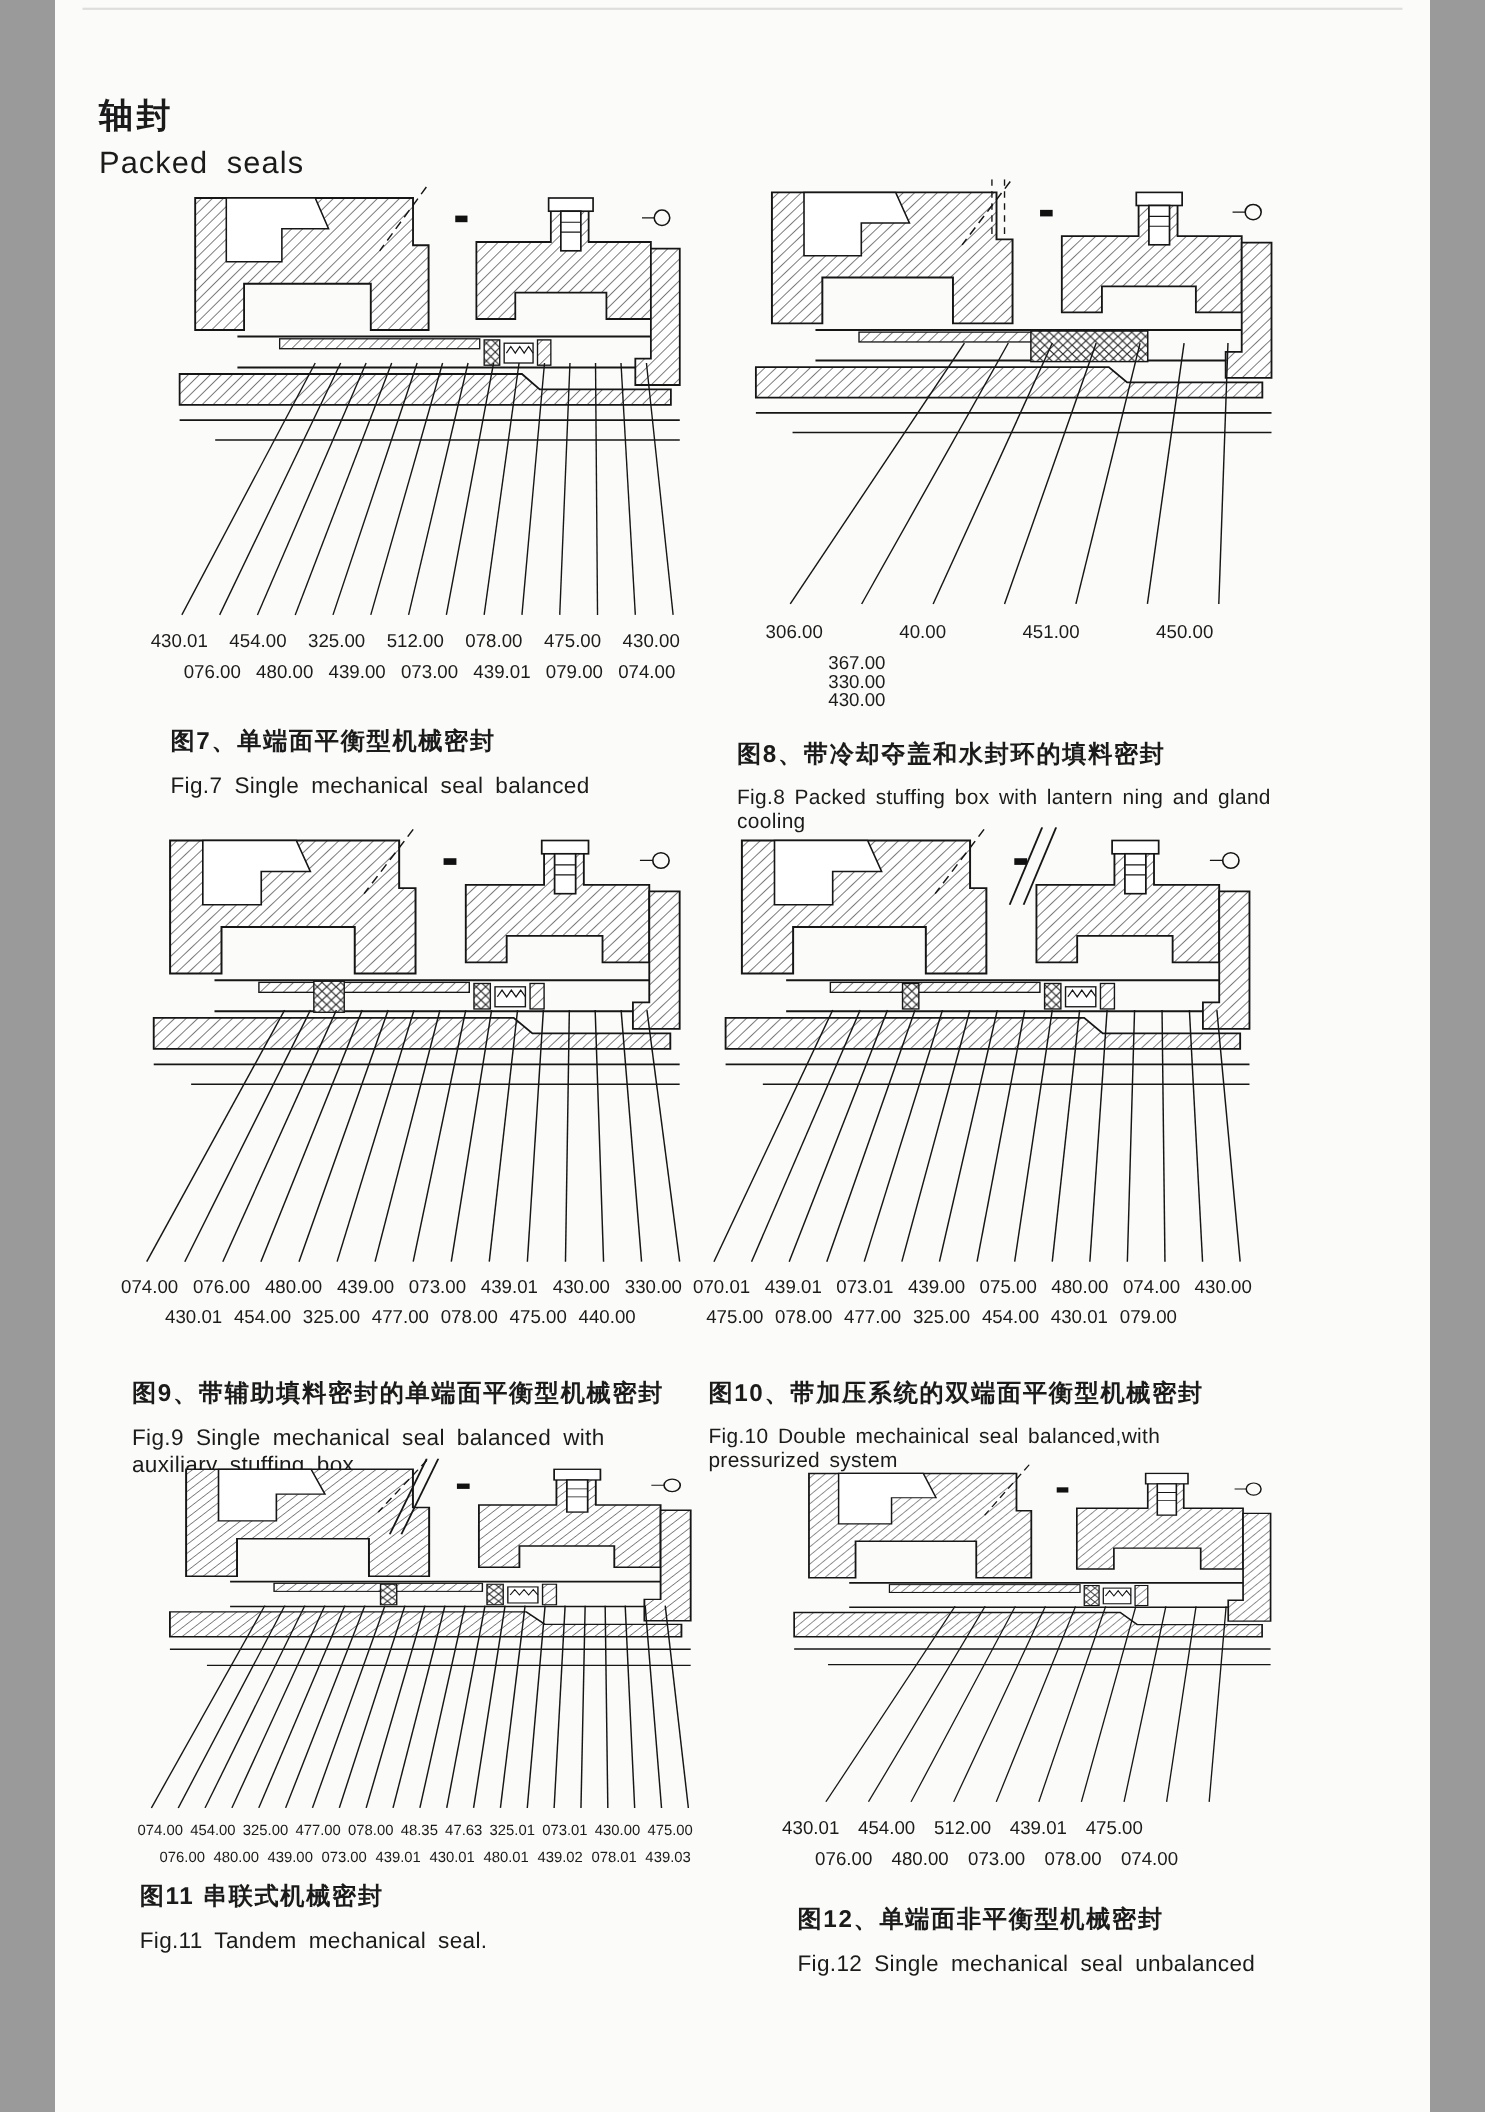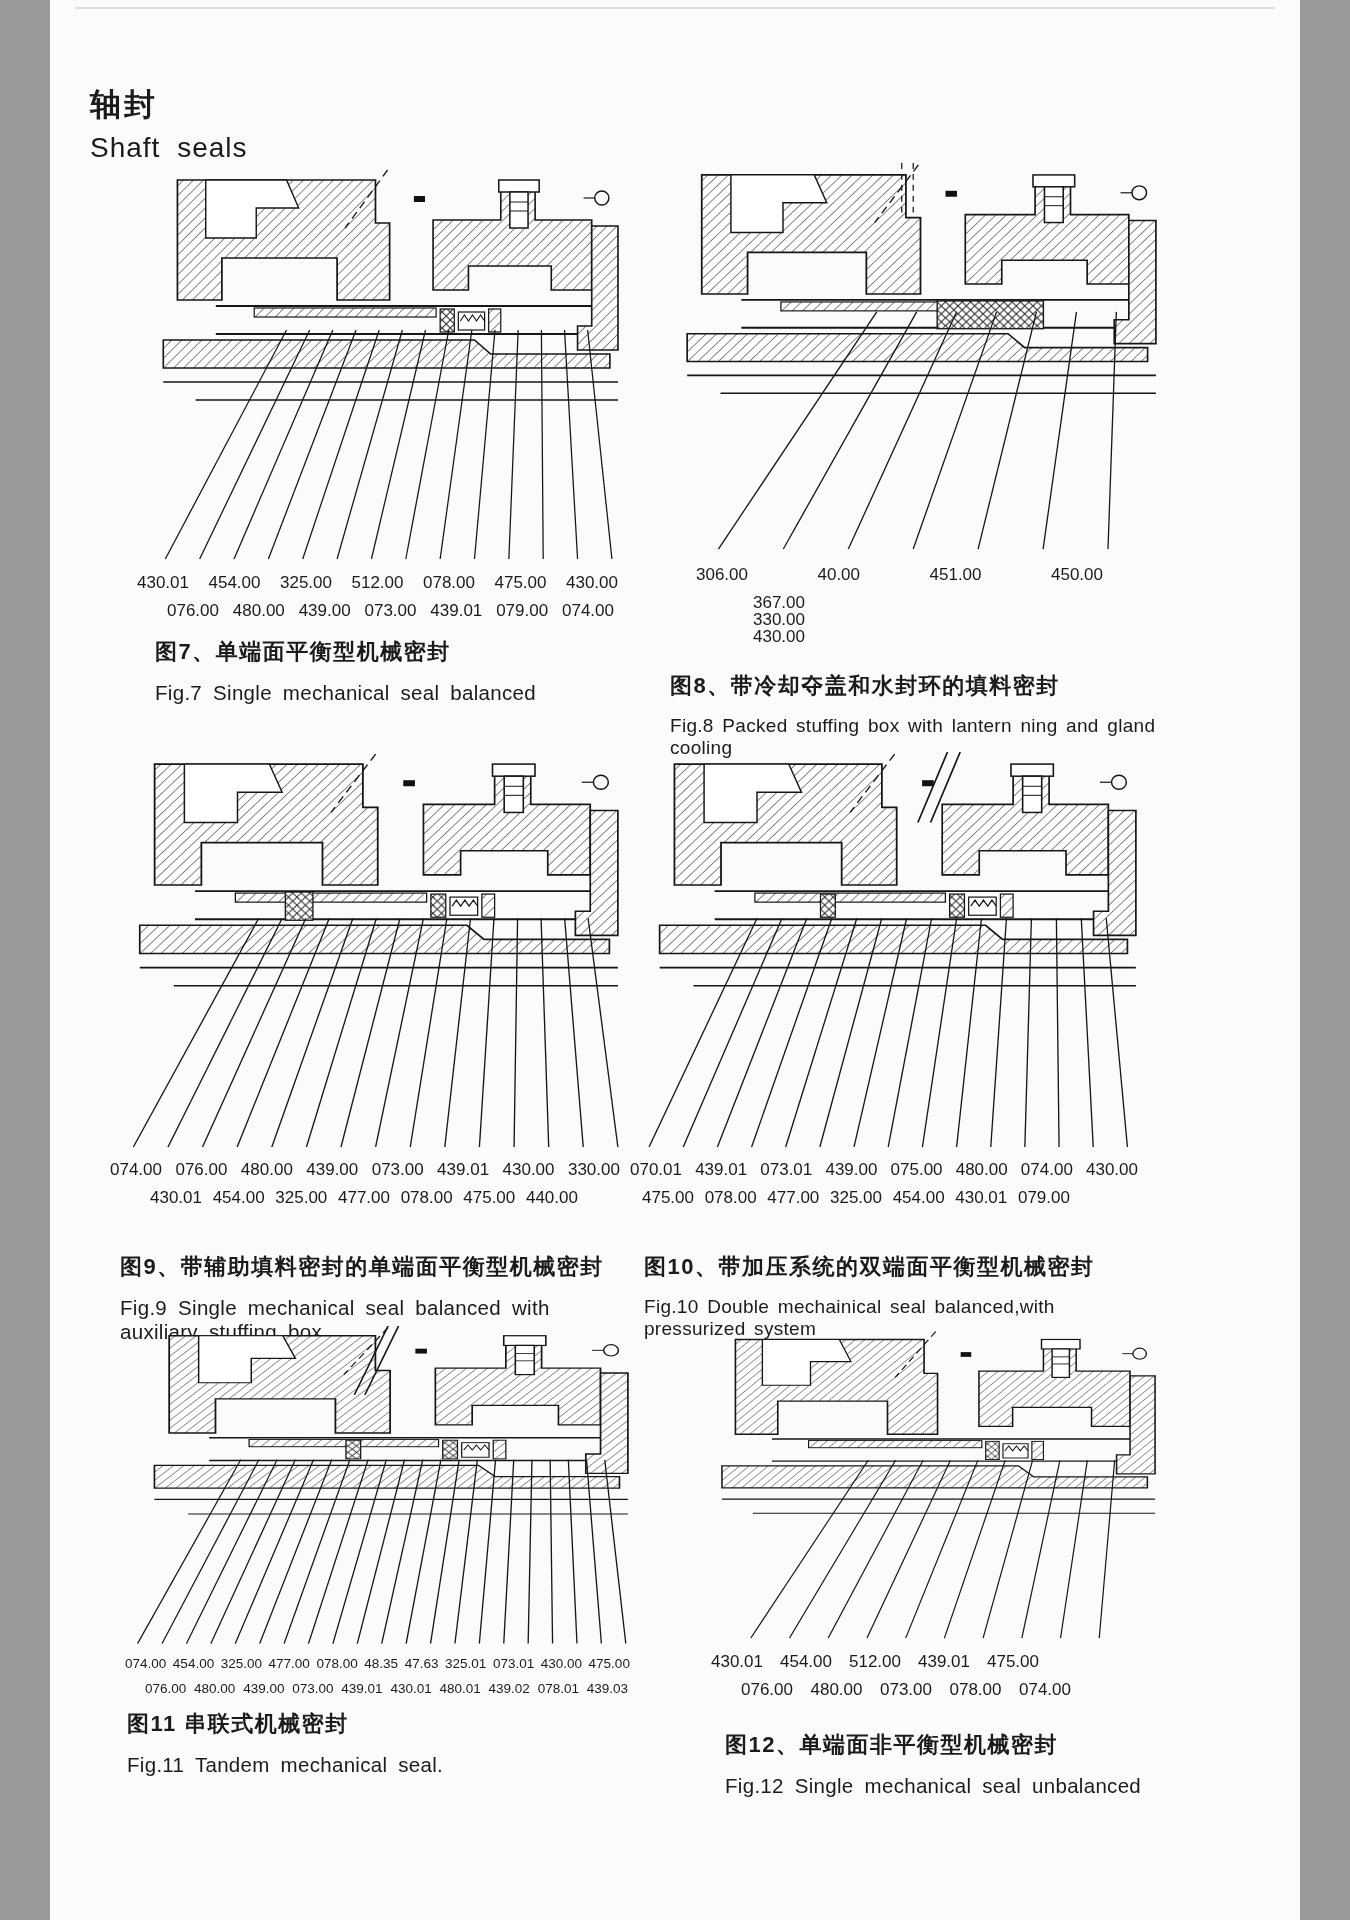--- a/index.html
+++ b/index.html
@@ -54,21 +54,21 @@
   .fig7  .r2 { padding: 0 6px 0 32px; }
   .fig8  .r1 { padding: 0 55px 0 38px; }
   .fig8  .r2 { padding: 0 120px 0 95px; flex-direction: column; }
   .fig9  .r2 { padding: 0 42px 0 40px; }
   .fig10 .r2 { padding: 0 68px 0 12px; }
   .fig11 .lrow { font-size: 13.5px; }
   .fig11 .r2 { padding: 0 2px 0 20px; }
   .fig12 .r1 { padding: 0 118px 0 16px; }
   .fig12 .r2 { padding: 0 86px 0 46px; }
 
-  .fig7  .cap { margin-top: 18px; padding-left: 20px; }
+  .fig7  .cap { margin-top: 40px; padding-left: 20px; }
   .fig8  .cap { margin-top: 26px; padding-left: 12px; }
   .fig9  .cap { margin-top: 46px; padding-left: 10px; }
   .fig10 .cap { margin-top: 46px; padding-left: 14px; }
   .fig11 .cap { margin-top: 14px; padding-left: 2px; }
   .fig12 .cap { margin-top: 32px; padding-left: 30px; }
   .fig8 .cap-en, .fig10 .cap-en { font-size: 19px; word-spacing: 3px; }
 </style>
 </head>
 <body>
 
@@ -107,21 +107,21 @@
       <line x1="60" y1="232" x2="478" y2="232" stroke="#161616" stroke-width="1.3"></line>
     </g>
   </defs>
 </svg>
 
 <div class="page">
   <div class="scan-edge"></div>
 
   <header class="title">
     <div class="title-cn">轴封</div>
-    <div class="title-en">Shaft seals</div>
+    <div class="title-en">Packed seals</div>
   </header>
 
   <figure class="fig fig7">
     <svg class="drawing" viewBox="0 0 480 395" preserveAspectRatio="none">
       <use href="#seal-cs"></use>
     <g>
           <line x1="150.0" y1="162" x2="30.0" y2="391" stroke="#161616" stroke-width="1.25"></line>
           <line x1="172.9" y1="162" x2="64.0" y2="391" stroke="#161616" stroke-width="1.25"></line>
           <line x1="195.8" y1="162" x2="98.0" y2="391" stroke="#161616" stroke-width="1.25"></line>
           <line x1="218.8" y1="162" x2="132.0" y2="391" stroke="#161616" stroke-width="1.25"></line>

